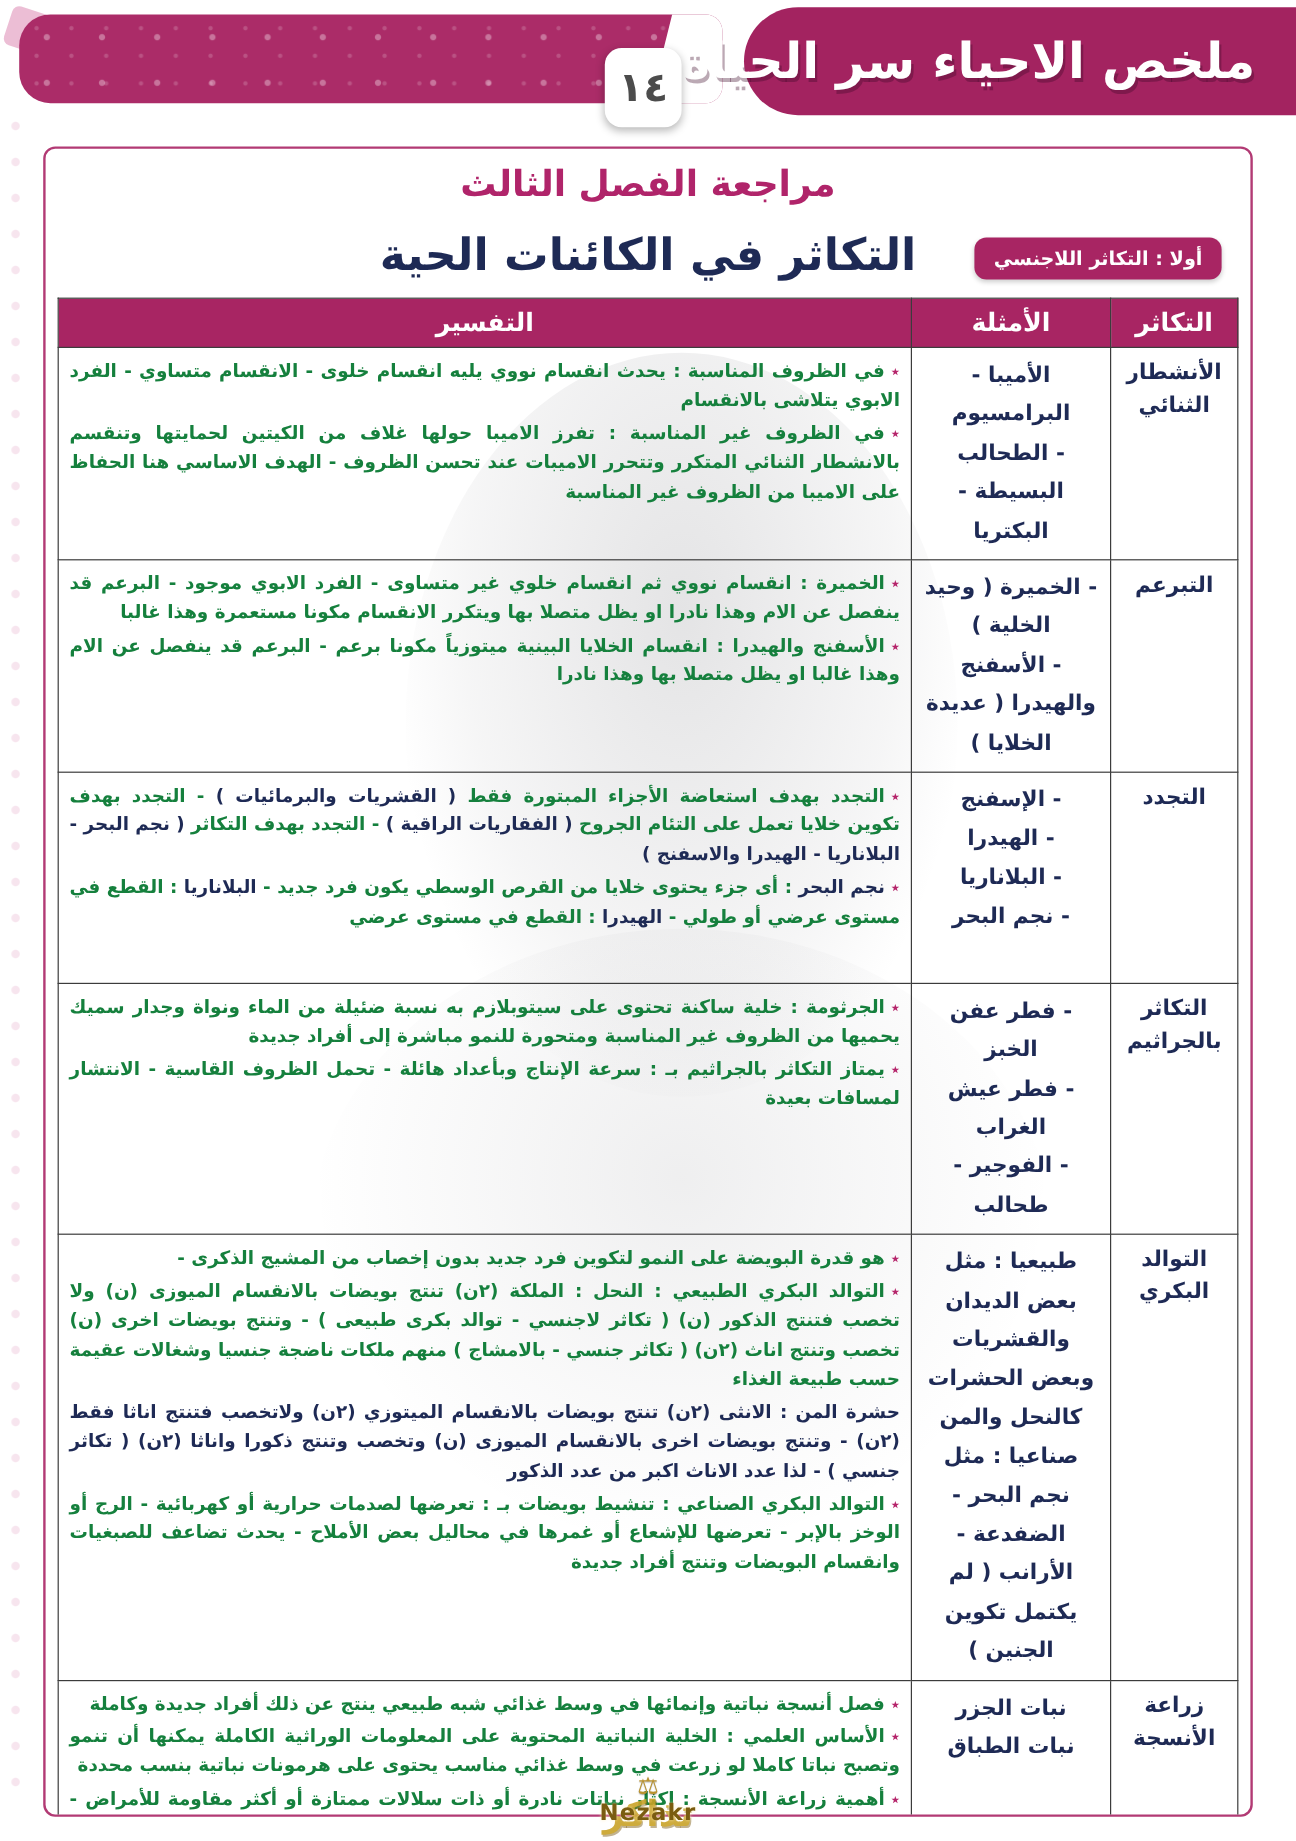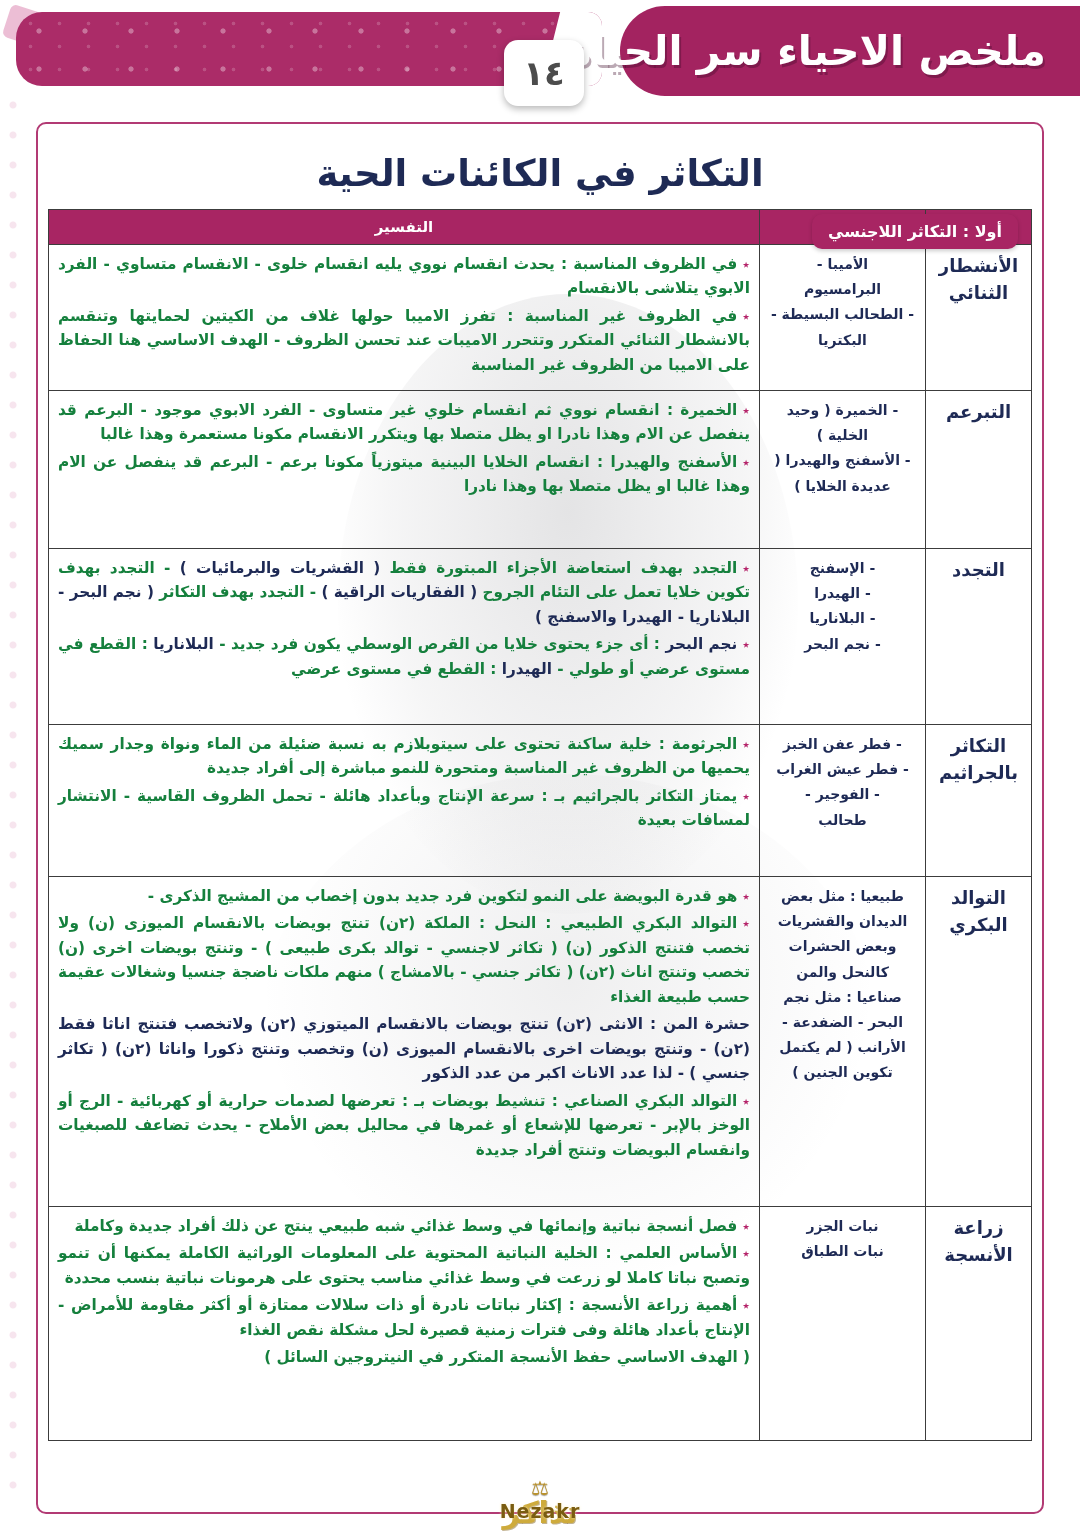--- a/index.html
+++ b/index.html
@@ -20,21 +20,21 @@
     background-image:radial-gradient(circle, rgba(255,255,255,.34) 2.2px, transparent 3px),
                      radial-gradient(circle, rgba(255,255,255,.18) 1.4px, transparent 2.2px);
     background-size:46px 38px,29px 23px;}
   .banner-left::after{content:"";position:absolute;right:-18px;top:-20px;width:70px;height:130px;
     background:#ffffff;transform:rotate(14deg);border-radius:24px;}
   .banner-right{position:absolute;left:620px;right:0;top:6px;height:90px;background:#a32360;
     border-radius:52px 0 0 52px;display:flex;align-items:center;justify-content:flex-start;
     padding-right:34px;box-sizing:border-box;}
   .banner-title{color:#ffffff;font-size:41px;font-weight:bold;text-shadow:2px 3px 0 rgba(60,10,40,.35);
     white-space:nowrap;}
-  .page-bubble{position:absolute;left:504px;top:40px;width:80px;height:66px;background:#ffffff;
+  .page-bubble{position:absolute;left:504px;top:40px;width:64px;height:66px;background:#ffffff;
     border-radius:14px;box-shadow:0 3px 7px rgba(0,0,0,.28);display:flex;align-items:center;
     justify-content:center;font-size:34px;font-weight:bold;color:#4c4c4c;z-index:4;}
 
   
   .frame{position:absolute;left:36px;right:36px;top:122px;bottom:20px;border:2.5px solid #b23a74;
     border-radius:10px;padding:8px 10px;box-sizing:border-box;overflow:hidden;background:transparent;}
   .face-shadow{position:absolute;left:300px;top:170px;width:460px;height:620px;border-radius:50%;
     background:radial-gradient(ellipse at 50% 35%, rgba(95,95,102,.17), rgba(95,95,102,.06) 55%, transparent 75%);
     pointer-events:none;z-index:0;}
   .face-shadow2{position:absolute;left:220px;top:650px;width:620px;height:520px;border-radius:50%;
@@ -43,26 +43,26 @@
 
   .title-block{position:relative;text-align:center;z-index:2;}
   .review-title{color:#b0246a;font-size:30px;font-weight:bold;margin-top:4px;}
   .main-title{color:#1e2a55;font-size:37px;font-weight:bold;margin-top:20px;}
   .section-label{position:absolute;right:14px;top:62px;background:#a82563;color:#fff;font-size:16px;
     font-weight:bold;padding:8px 16px;border-radius:10px;box-shadow:0 2px 4px rgba(0,0,0,.2);}
 
   
   table.repro{position:relative;z-index:1;width:100%;border-collapse:collapse;margin-top:14px;
     table-layout:fixed;background:transparent;}
-  table.repro th{background:#a82563;color:#ffffff;font-size:15px;font-weight:bold;
+  table.repro th{background:#a82563;color:#ffffff;font-size:21px;font-weight:bold;
     border:1.6px solid #3c3c3c;padding:8px 4px;text-align:center;}
   table.repro td{border:1.6px solid #3c3c3c;padding:7px 9px;vertical-align:top;background:transparent;}
   td.col-type{text-align:center;vertical-align:middle;color:#1e2a55;font-size:18px;font-weight:bold;
     line-height:1.5;}
-  td.col-examples{text-align:center;vertical-align:middle;color:#1e2a55;font-size:14px;
+  td.col-examples{text-align:center;vertical-align:middle;color:#1e2a55;font-size:18px;
     font-weight:bold;line-height:1.8;}
   td.col-explain{font-size:15.3px;font-weight:bold;line-height:1.6;color:#d2281f;
     text-align:justify;text-align-last:right;}
   .bullet{margin-bottom:3px;}
   .star{color:#b5246a;margin-left:5px;font-size:14px;}
   .red{color:#15803d;}
   .navy{color:#1e2a55;margin-top:24px;}
   .u{}
 
   tbody tr:nth-child(1){height:146px;}
@@ -97,20 +97,21 @@
   </div>
   <div class="page-bubble">
     <span>١٤</span>
   </div>
 
   <div class="frame">
     <div class="face-shadow"></div>
     <div class="face-shadow2"></div>
 
     <div class="title-block">
+      <div class="review-title">مراجعة الفصل الثالث</div>
       <div class="main-title">التكاثر في الكائنات الحية</div>
       <div class="section-label">أولا : التكاثر اللاجنسي</div>
     </div>
 
     <table class="repro">
       <colgroup>
         <col style="width:106px">
         <col style="width:166px">
         <col>
       </colgroup>

